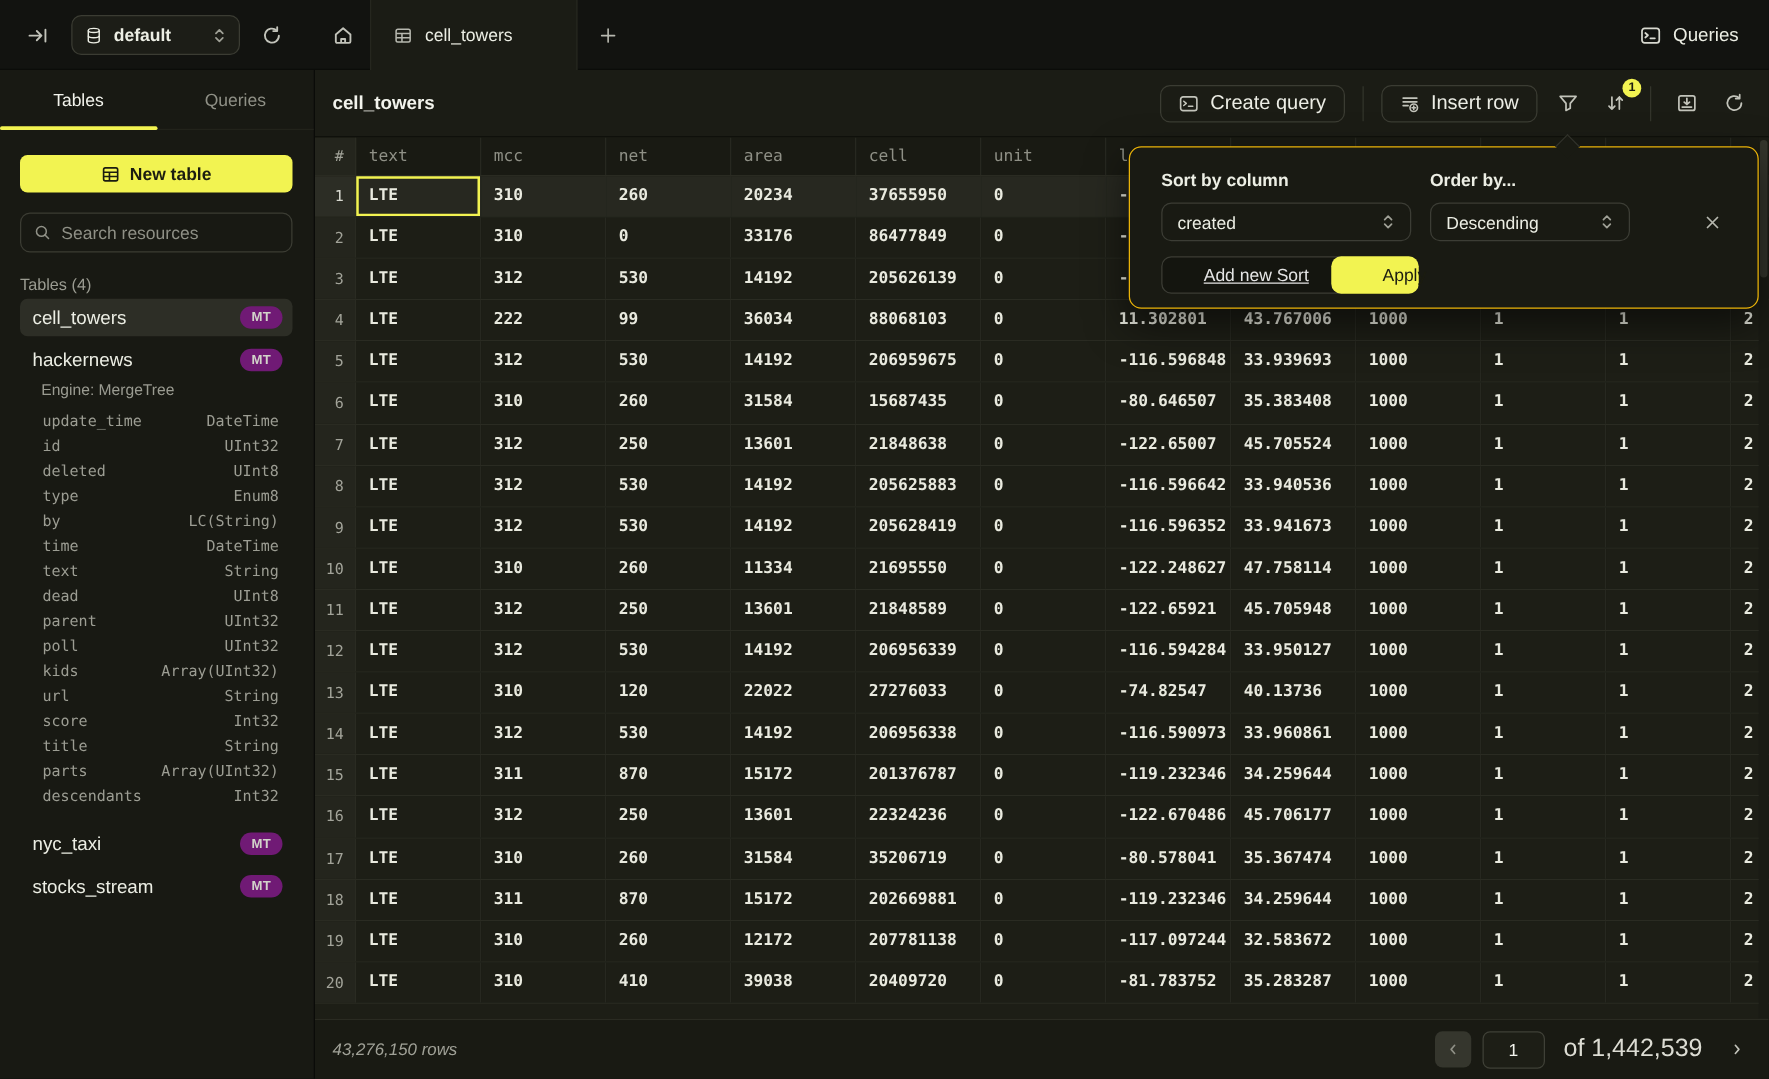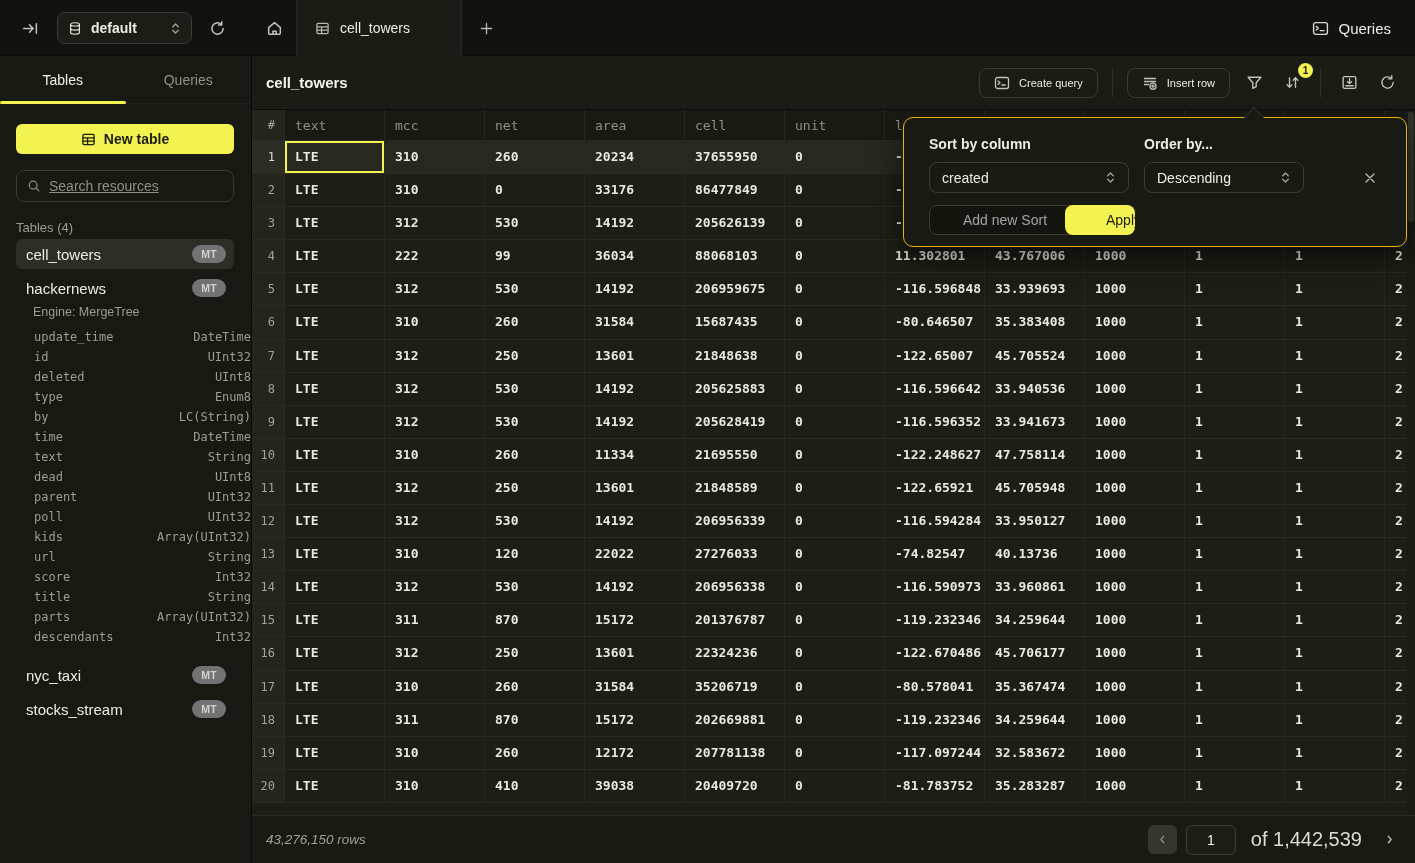--- a/index.html
+++ b/index.html
@@ -24,37 +24,37 @@
   .queries-btn { position:absolute; right:24px; top:14px; height:28px; display:flex; align-items:center; gap:9px; font-size:15px; color:#eceee4; }
   .queries-btn .qicon { color:#d8d9d0; }
 
   
   .sidebar { position:absolute; left:0; top:56px; width:252px; height:807px; background:#181913; border-right:1px solid #0a0b08; }
   .side-tabs { height:48px; display:flex; border-bottom:1px solid #22231b; }
   .side-tab { width:50%; display:flex; align-items:center; justify-content:center; font-size:14px; color:#8f9086; cursor:pointer; position:relative; }
   .side-tab.active { color:#f2f3ec; font-weight:500; }
   .side-tab.active::after { content:""; position:absolute; left:0; right:0; bottom:-1px; height:3px; background:#f2f351; border-radius:2px; }
   .new-table { position:absolute; left:16px; top:68px; width:218px; height:30px; background:#f2f351; color:#1b1c10; border-radius:6px; display:flex; align-items:center; justify-content:center; gap:8px; font-size:14px; font-weight:600; }
-  .search { position:absolute; left:16px; top:114px; width:218px; height:32px; border:1px solid #3b3c33; border-radius:8px; display:flex; align-items:center; gap:8px; padding:0 10px; color:#8f9086;text-decoration:underline; }
+  .search { position:absolute; left:16px; top:114px; width:218px; height:32px; border:1px solid #3b3c33; border-radius:8px; display:flex; align-items:center; gap:8px; padding:0 10px; color:#8f9086; }
   .search input { flex:1; background:transparent; border:none; outline:none; color:#d8d9d0; font-size:14px; font-family:"Liberation Sans",sans-serif; }
   .search input::placeholder { color:#8f9086; }
   .section-label { position:absolute; left:16px; top:164px; font-size:13px; color:#9a9b91; }
   .tbl-item { position:absolute; left:16px; width:218px; height:30px; display:flex; align-items:center; justify-content:space-between; padding:0 8px 0 10px; border-radius:6px; font-size:15px; color:#eceee4; cursor:pointer; }
   .tbl-item.selected { background:#2d2e26; }
-  .badge { background:#737373; color:#d2d3ca; font-size:10.5px; font-weight:600; padding:3px 9px; border-radius:999px; letter-spacing:.3px; }
+  .badge { background:#701a75; color:#d2d3ca; font-size:10.5px; font-weight:600; padding:3px 9px; border-radius:999px; letter-spacing:.3px; }
   .engine { position:absolute; left:33px; top:249px; font-size:12.5px; color:#9a9b91; }
   .schema { position:absolute; left:0; top:271px; width:252px; font-family:"DejaVu Sans Mono", monospace; font-size:12px; color:#9c9d93; }
-  .schema-row { height:20px; display:flex; align-items:center; justify-content:space-between; padding:0 1px 0 34px; }
+  .schema-row { height:20px; display:flex; align-items:center; justify-content:space-between; padding:0 29px 0 34px; }
 
   
   .main { position:absolute; left:252px; top:56px; right:0; bottom:0; background:#1d1e16; }
   .titlebar { position:absolute; left:0; top:0; right:0; height:54px; background:#1b1c15; border-bottom:1px solid #0c0d09; display:flex; align-items:center; }
   .titlebar h1 { font-size:15px; font-weight:700; color:#f2f3ec; margin-left:14px; flex:1; }
   .tools { display:flex; align-items:center; gap:10px; margin-right:14px; }
-  .btn { height:30px; border:1px solid #3b3c33; border-radius:8px; display:flex; align-items:center; gap:9px; padding:0 14px; font-size:11px; color:#ecede5; }
+  .btn { height:30px; border:1px solid #3b3c33; border-radius:8px; display:flex; align-items:center; gap:9px; padding:0 14px; font-size:16px; color:#ecede5; }
   .btn .bicon { color:#c2c3ba; }
   .vdiv { width:1px; height:28px; background:#33342b; margin:0 4px; }
   .sortbtn { position:relative; }
   .badge1 { position:absolute; top:-6px; right:-7px; width:15px; height:15px; border-radius:50%; background:#f2f351; color:#1b1c10; font-size:10px; font-weight:700; display:flex; align-items:center; justify-content:center; }
 
   
   .grid { position:absolute; left:0; top:54px; right:0; bottom:48px; overflow:hidden; background:#1d1e16; }
   .thead, .trow { display:flex; width:1233px; }
   .thead { height:31px; background:#191a13; border-bottom:1px solid #2a2b22; font-family:"DejaVu Sans Mono", monospace; font-size:13px; color:#8f9086; }
   .thead .rownum { line-height:31px; }
@@ -83,21 +83,21 @@
   .popup .caret { position:absolute; top:-8px; left:343px; width:14px; height:14px; background:#191a13; border-left:1px solid #30312a; border-top:1px solid #30312a; transform:rotate(45deg); }
   .plabel { position:absolute; font-size:14px; font-weight:700; color:#eceee4; }
   .plabel.l1 { left:25px; top:18px; }
   .plabel.l2 { left:240px; top:18px; }
   .pselect { position:absolute; top:44px; height:31px; border:1px solid #3c3d35; border-radius:8px; display:flex; align-items:center; justify-content:space-between; padding:0 12px; font-size:14px; color:#eceee4; cursor:pointer; }
   .pselect.s1 { left:25px; width:200px; }
   .pselect.s2 { left:240px; width:160px; }
   .pselect .chev { color:#9fa096; }
   .xbtn { position:absolute; left:456px; top:50px; width:20px; height:20px; color:#b7b8af; display:flex; align-items:center; justify-content:center; }
   .pbtn { position:absolute; top:87px; height:30px; border-radius:8px; font-size:14px; display:flex; align-items:center; justify-content:center; }
-  .addsort { left:25px; width:152px; border:1px solid #3c3d35; background:#14150f; color:#a3a3a3; }
+  .addsort { left:25px; width:152px; border:1px solid #3c3d35; background:#14150f; color:#e5e5e5;text-decoration:underline; }
   .applybtn { left:161px; width:70px; background:#f2f351; color:#1b1c10; font-weight:500;padding-left:47px; }
 </style>
 </head>
 <body>
 
 <div class="app">
 
   <header class="topbar">
     <button class="iconbtn collapse-btn" title="">
       <svg width="17" height="17" viewBox="0 0 16 16" fill="none" stroke="currentColor" stroke-width="1.4" stroke-linecap="round" stroke-linejoin="round">

